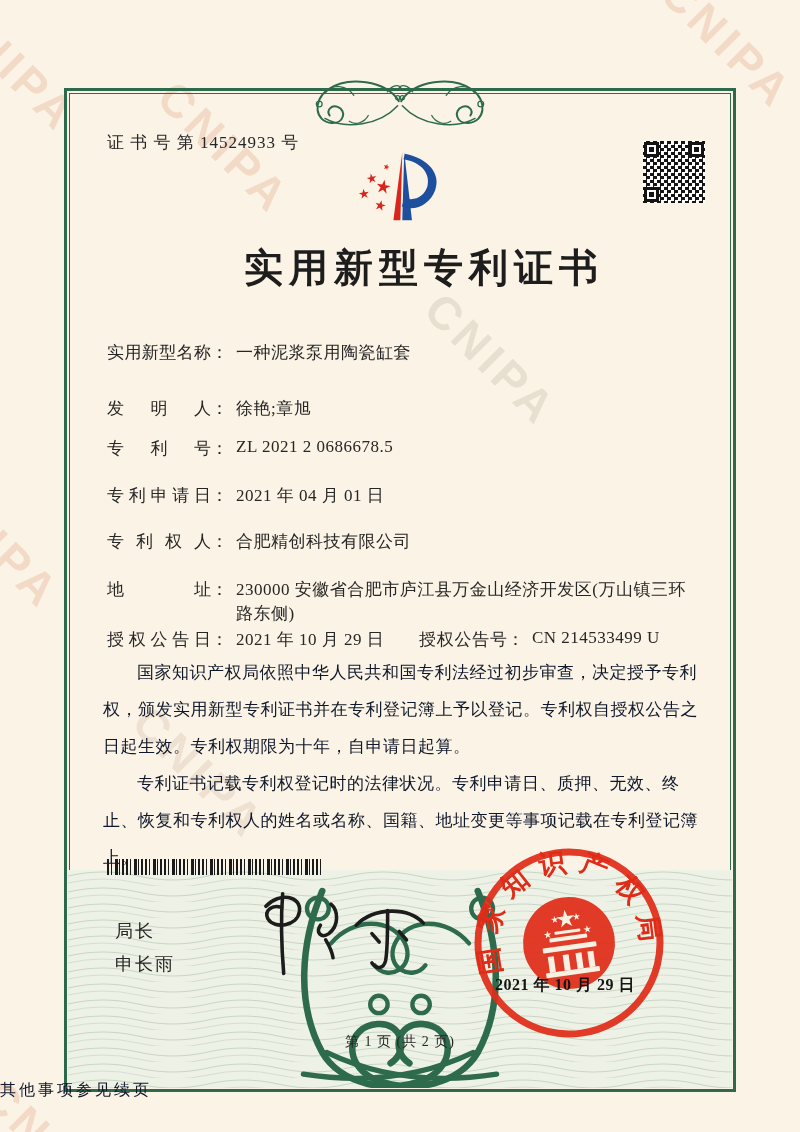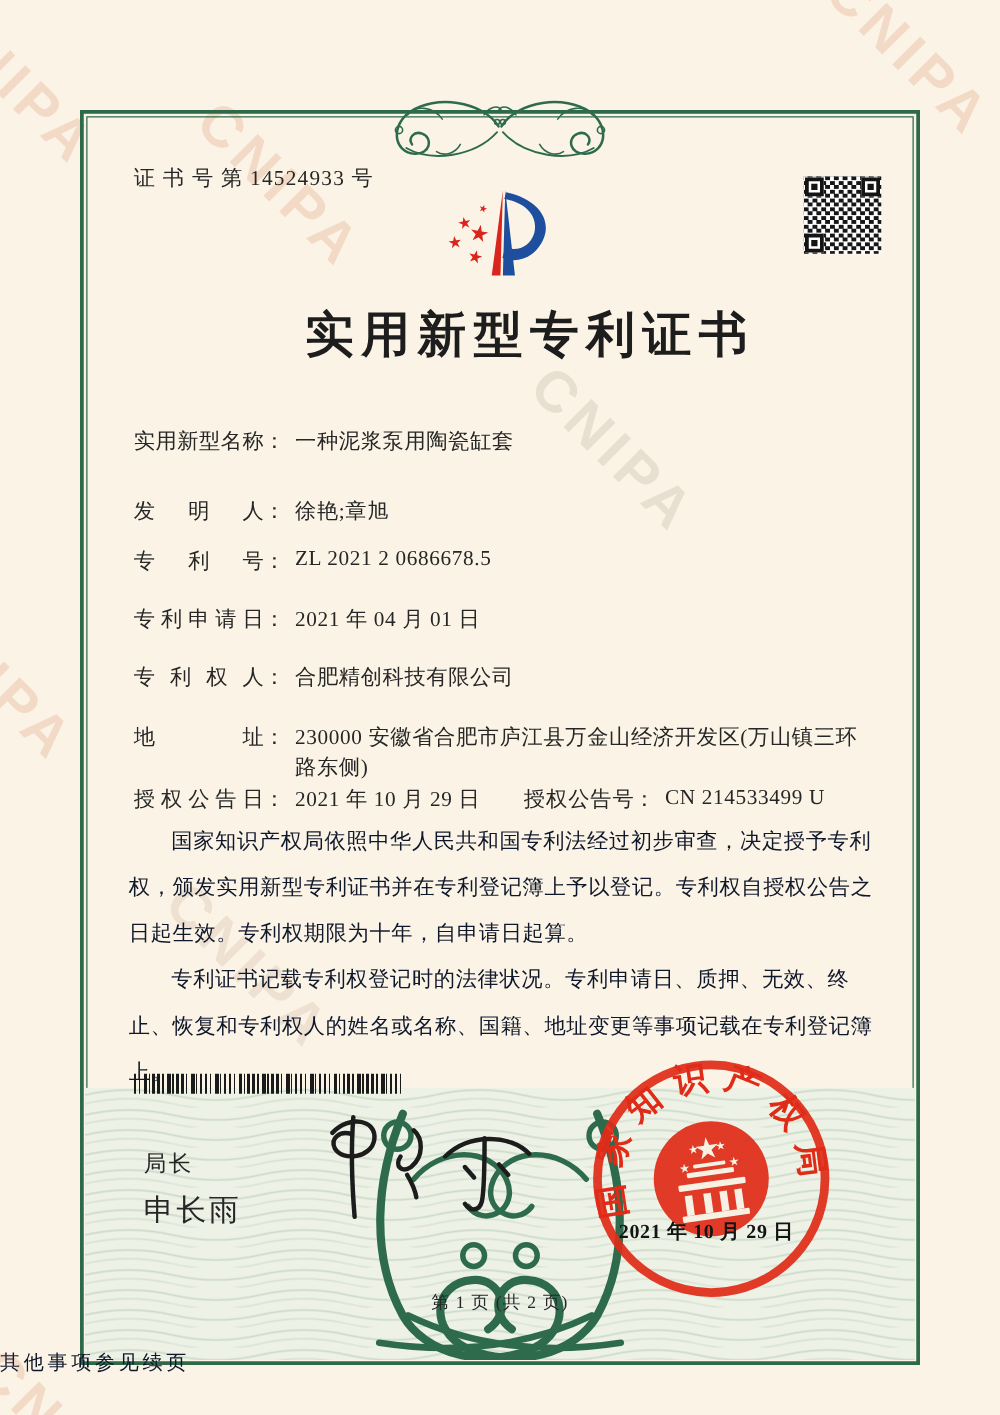--- a/index.html
+++ b/index.html
@@ -57,21 +57,21 @@
   .paras p{margin:0;text-indent:2em;font-size:17px;line-height:37px;letter-spacing:0.5px;
            color:#0f172a;}
   
   .barcode{position:absolute;left:40px;top:768px;width:214px;height:16px;z-index:4;
     background:repeating-linear-gradient(90deg,
       #1a1a1a 0 2px,rgba(0,0,0,0) 2px 4px,#1a1a1a 4px 5px,rgba(0,0,0,0) 5px 8px,
       #1a1a1a 8px 11px,rgba(0,0,0,0) 11px 12px,#1a1a1a 12px 13px,rgba(0,0,0,0) 13px 15px,
       #1a1a1a 15px 17px,rgba(0,0,0,0) 17px 19px);}
   .sig-title{position:absolute;left:48px;top:828px;font-size:18px;z-index:4;
              font-family:"Liberation Sans","DejaVu Sans",sans-serif;letter-spacing:2px;}
-  .sig-name{position:absolute;left:48px;top:861px;font-size:24px;z-index:4;
+  .sig-name{position:absolute;left:48px;top:861px;font-size:18px;z-index:4;
             font-family:"Liberation Sans","DejaVu Sans",sans-serif;letter-spacing:2px;}
   .signature{position:absolute;left:150px;top:788px;width:230px;height:105px;z-index:4;}
   .seal{position:absolute;left:402px;top:752px;width:200px;height:200px;z-index:4;
         transform:rotate(-8deg);}
   .seal-date{position:absolute;left:428px;top:884px;width:180px;font-size:16px;z-index:5;
              font-weight:bold;color:#141414;letter-spacing:0.5px;}
   .page-info{position:absolute;left:0;top:942px;width:100%;text-align:center;
              font-size:14px;z-index:4;letter-spacing:1px;}
   .continuation{position:absolute;left:0;top:1080px;width:100%;
                 font-size:16px;z-index:2;letter-spacing:3px;color:#0f172a;}

